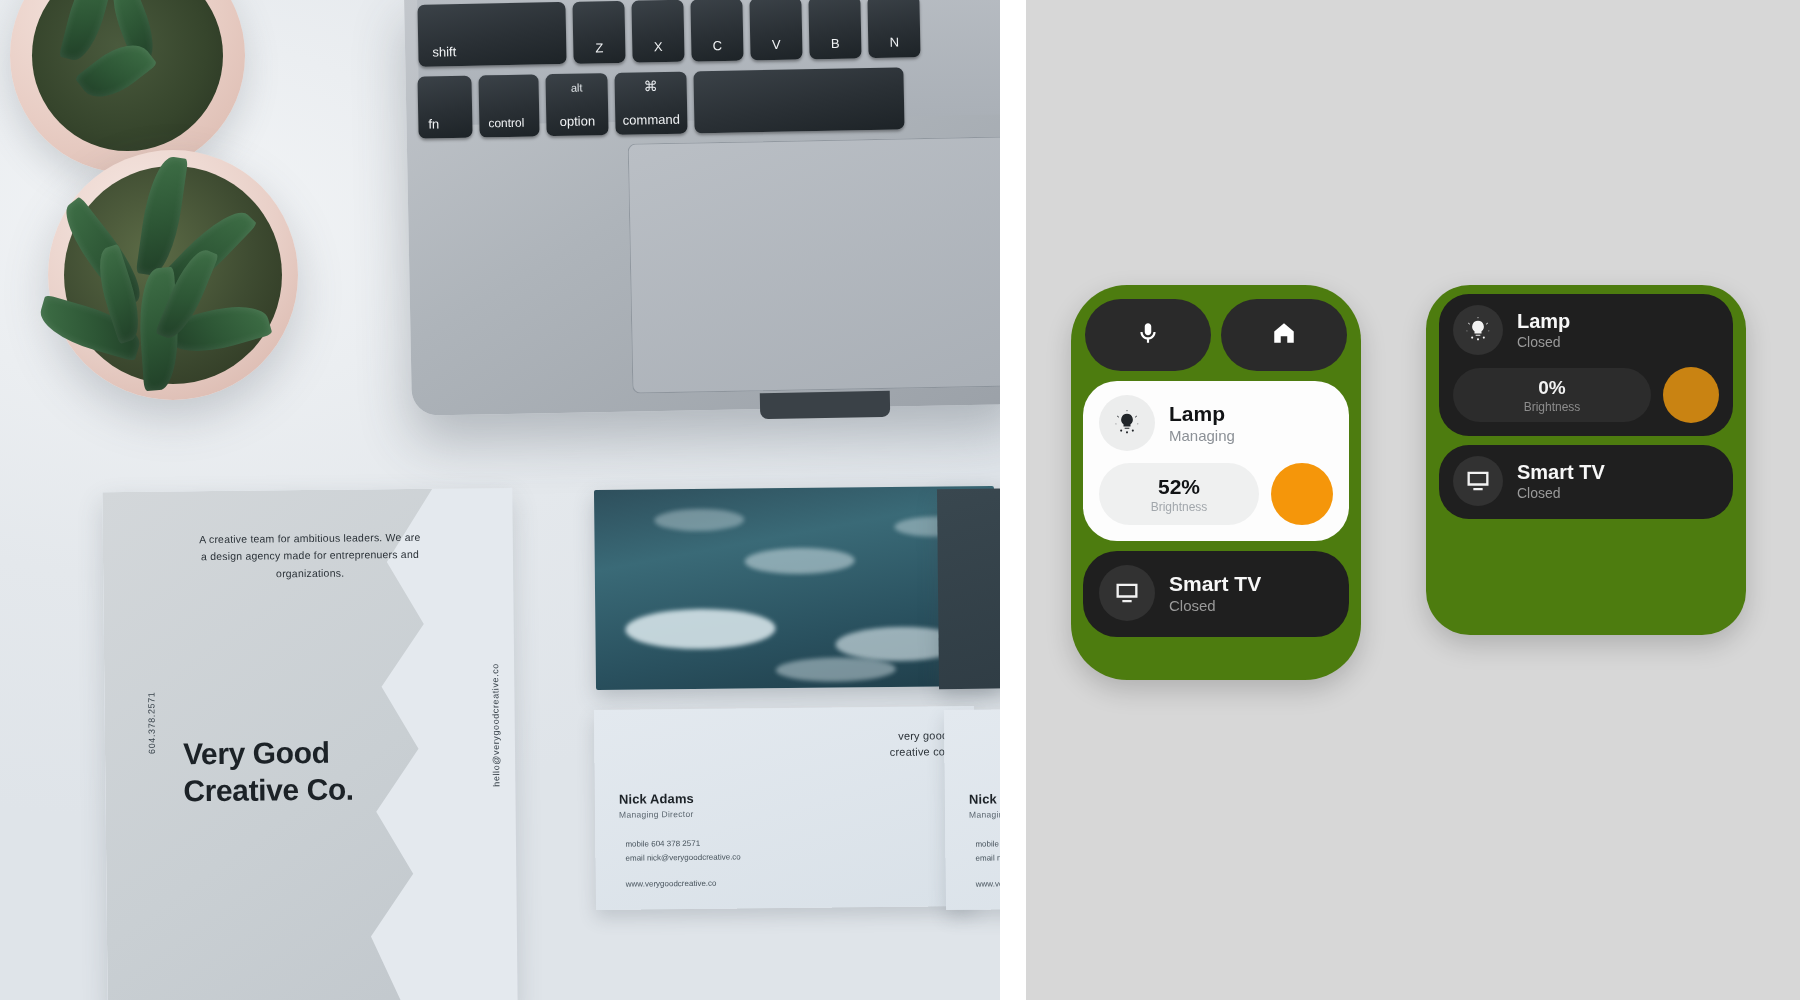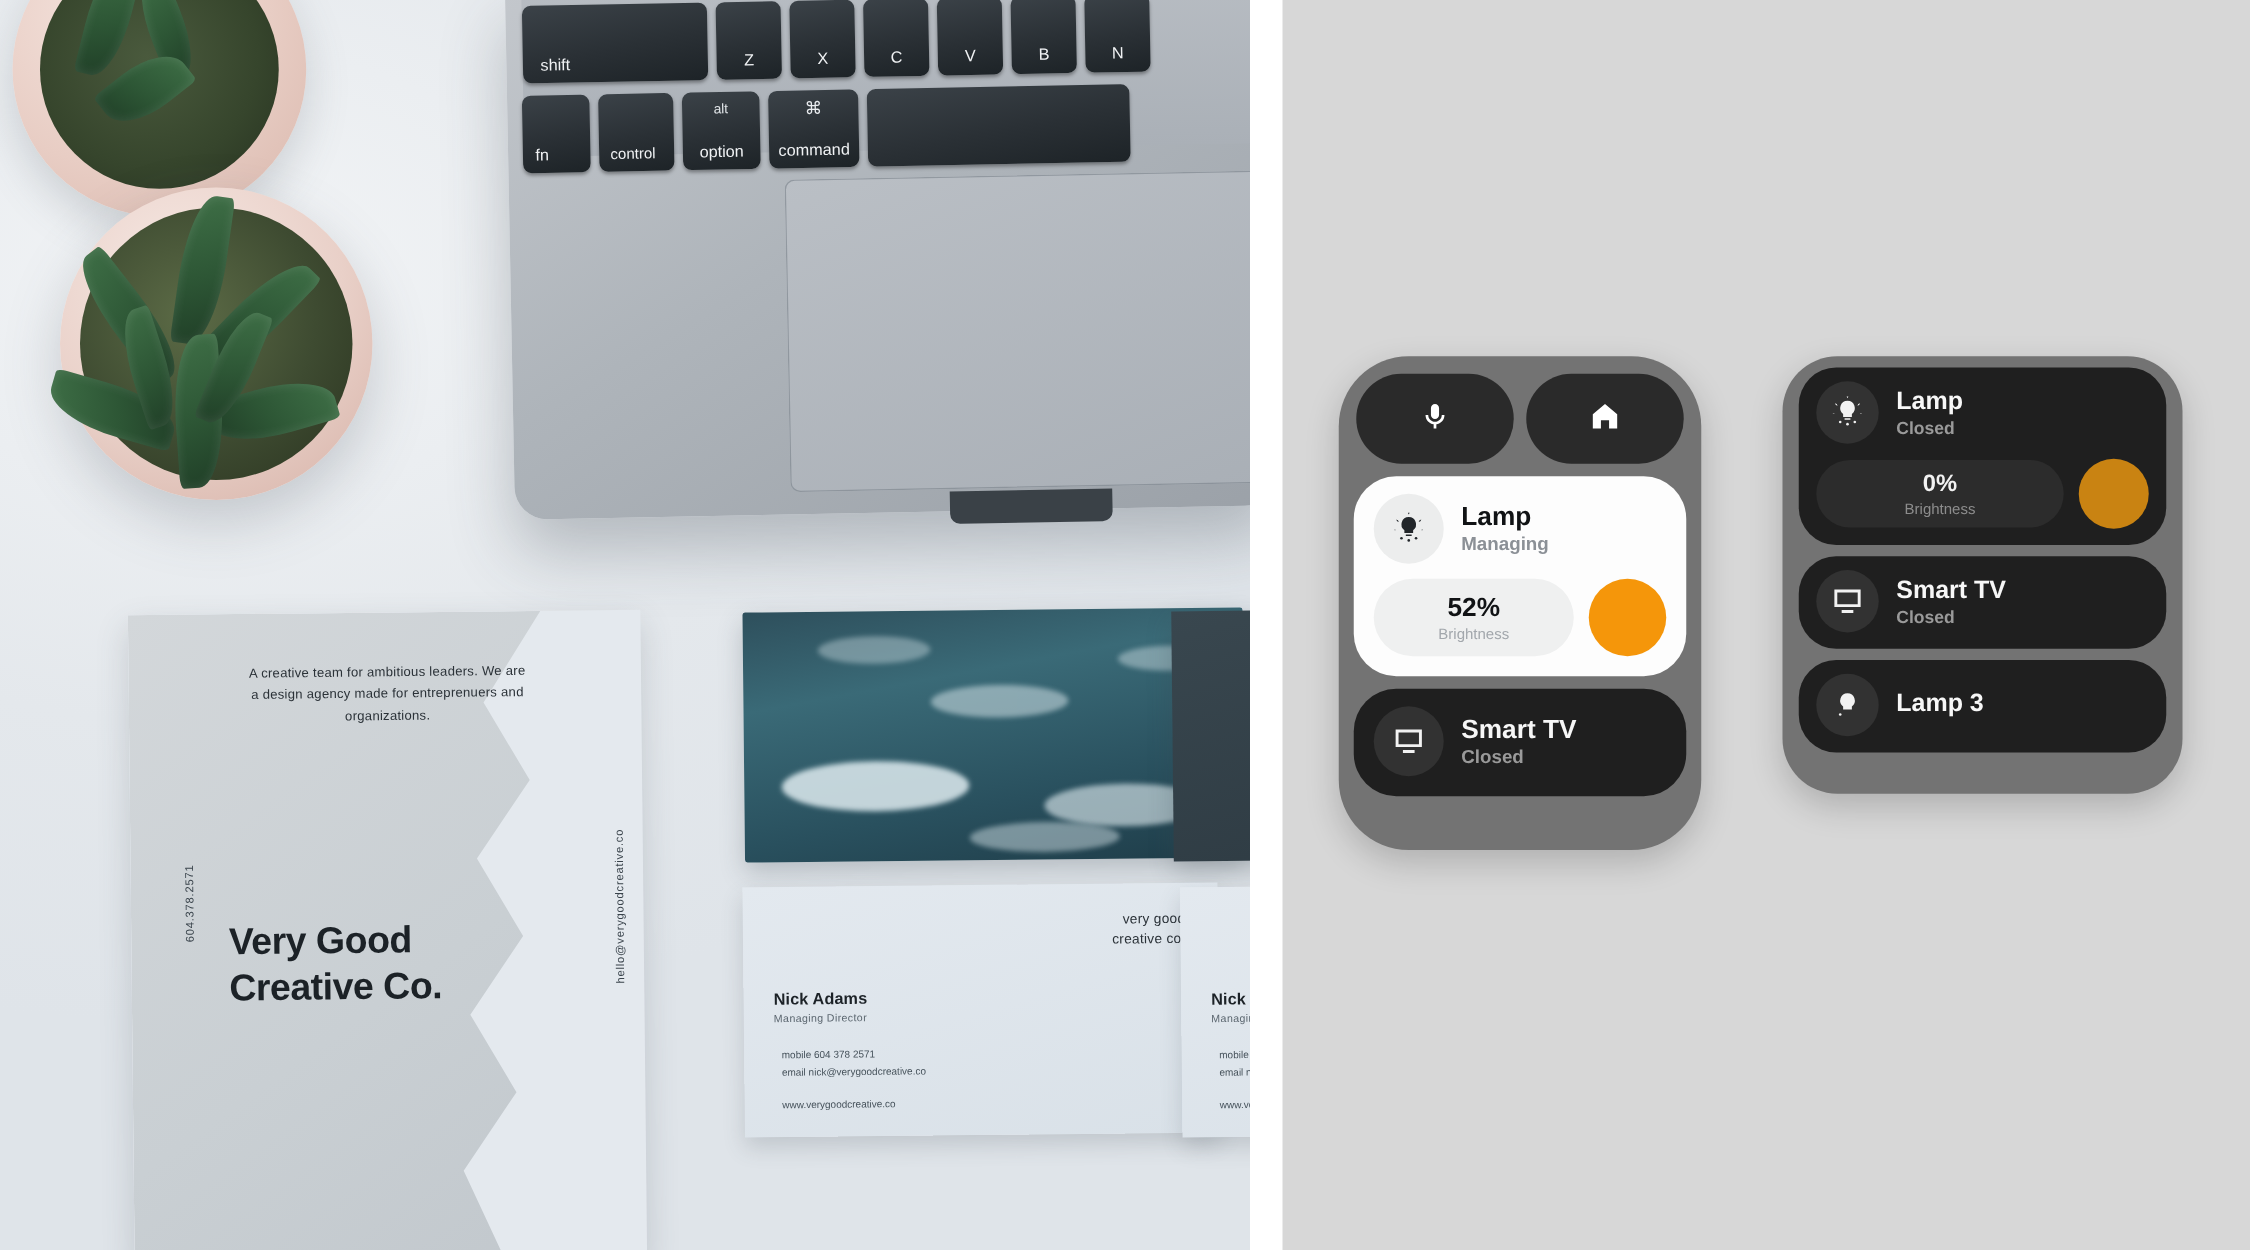--- a/index.html
+++ b/index.html
@@ -167,21 +167,21 @@
   
   .gap { position: absolute; left: 1000px; top: 0; width: 26px; height: 1000px; background: #fff; }
 
   
   .ui-panel {
     position: absolute; left: 1026px; top: 0; width: 774px; height: 1000px;
     background: #d7d7d7;
   }
   .device {
     position: absolute;
-    background: #737373;
+    background: #4d7c0f;
     overflow: hidden;
   }
   .device.primary {
     left: 45px; top: 285px; width: 290px; height: 395px;
     border-radius: 56px;
     box-shadow: 0 10px 26px rgba(0,0,0,.18);
   }
   .device.secondary {
     left: 400px; top: 285px; width: 320px; height: 350px;
     border-radius: 44px;
@@ -207,21 +207,21 @@
     display: flex; align-items: center; justify-content: center; flex: none;
   }
   .tile.light .tile-icon { background: #eceded; }
   .tile.dark  .tile-icon { background: #323232; }
   .tile.light .tile-icon svg { fill: #22262a; }
   .tile.dark  .tile-icon svg { fill: #f2f2f2; }
   .tile-icon svg { width: 28px; height: 28px; }
   .tile-title { font-size: 21px; font-weight: bold; line-height: 1.18; }
   .tile.light .tile-title { color: #111315; }
   .tile.dark  .tile-title { color: #f7f7f7; }
-  .tile-status { font-size: 15px; margin-top: 1px; font-weight: bold; }
+  .tile-status { font-size: 15px; margin-top: 1px; }
   .tile.light .tile-status { color: #8b9096; }
   .tile.dark  .tile-status { color: #9a9a9a; }
 
   .slider-row { display: flex; align-items: center; gap: 12px; margin-top: 12px; }
   .slider-pill {
     flex: 1; height: 62px; border-radius: 32px;
     display: flex; flex-direction: column; align-items: center; justify-content: center;
   }
   .tile.light .slider-pill { background: #eff0f0; }
   .tile.dark  .slider-pill { background: #2c2c2c; }
@@ -462,29 +462,16 @@
                 <path d="M3 4h18v12H3V4zm2 2v8h14V6H5zm3 12h8v2H8v-2z"></path>
               </svg>
           </div>
           <div>
             <div class="tile-title">Smart TV</div>
             <div class="tile-status">Closed</div>
           </div>
         </div>
       </div>
 
-      <div class="tile dark">
-        <div class="tile-head">
-          <div class="tile-icon">
-            <svg viewBox="0 0 24 24">
-                <path d="M12 4a5 5 0 0 0-3 9v2h6v-2a5 5 0 0 0-3-9z"></path>
-                <circle cx="7" cy="18.5" r=".9"></circle>
-              </svg>
-          </div>
-          <div>
-            <div class="tile-title">Lamp 3</div>
-          </div>
-        </div>
-      </div>
     </div>
 
   </div>
 </div>
 
 </body></html>

